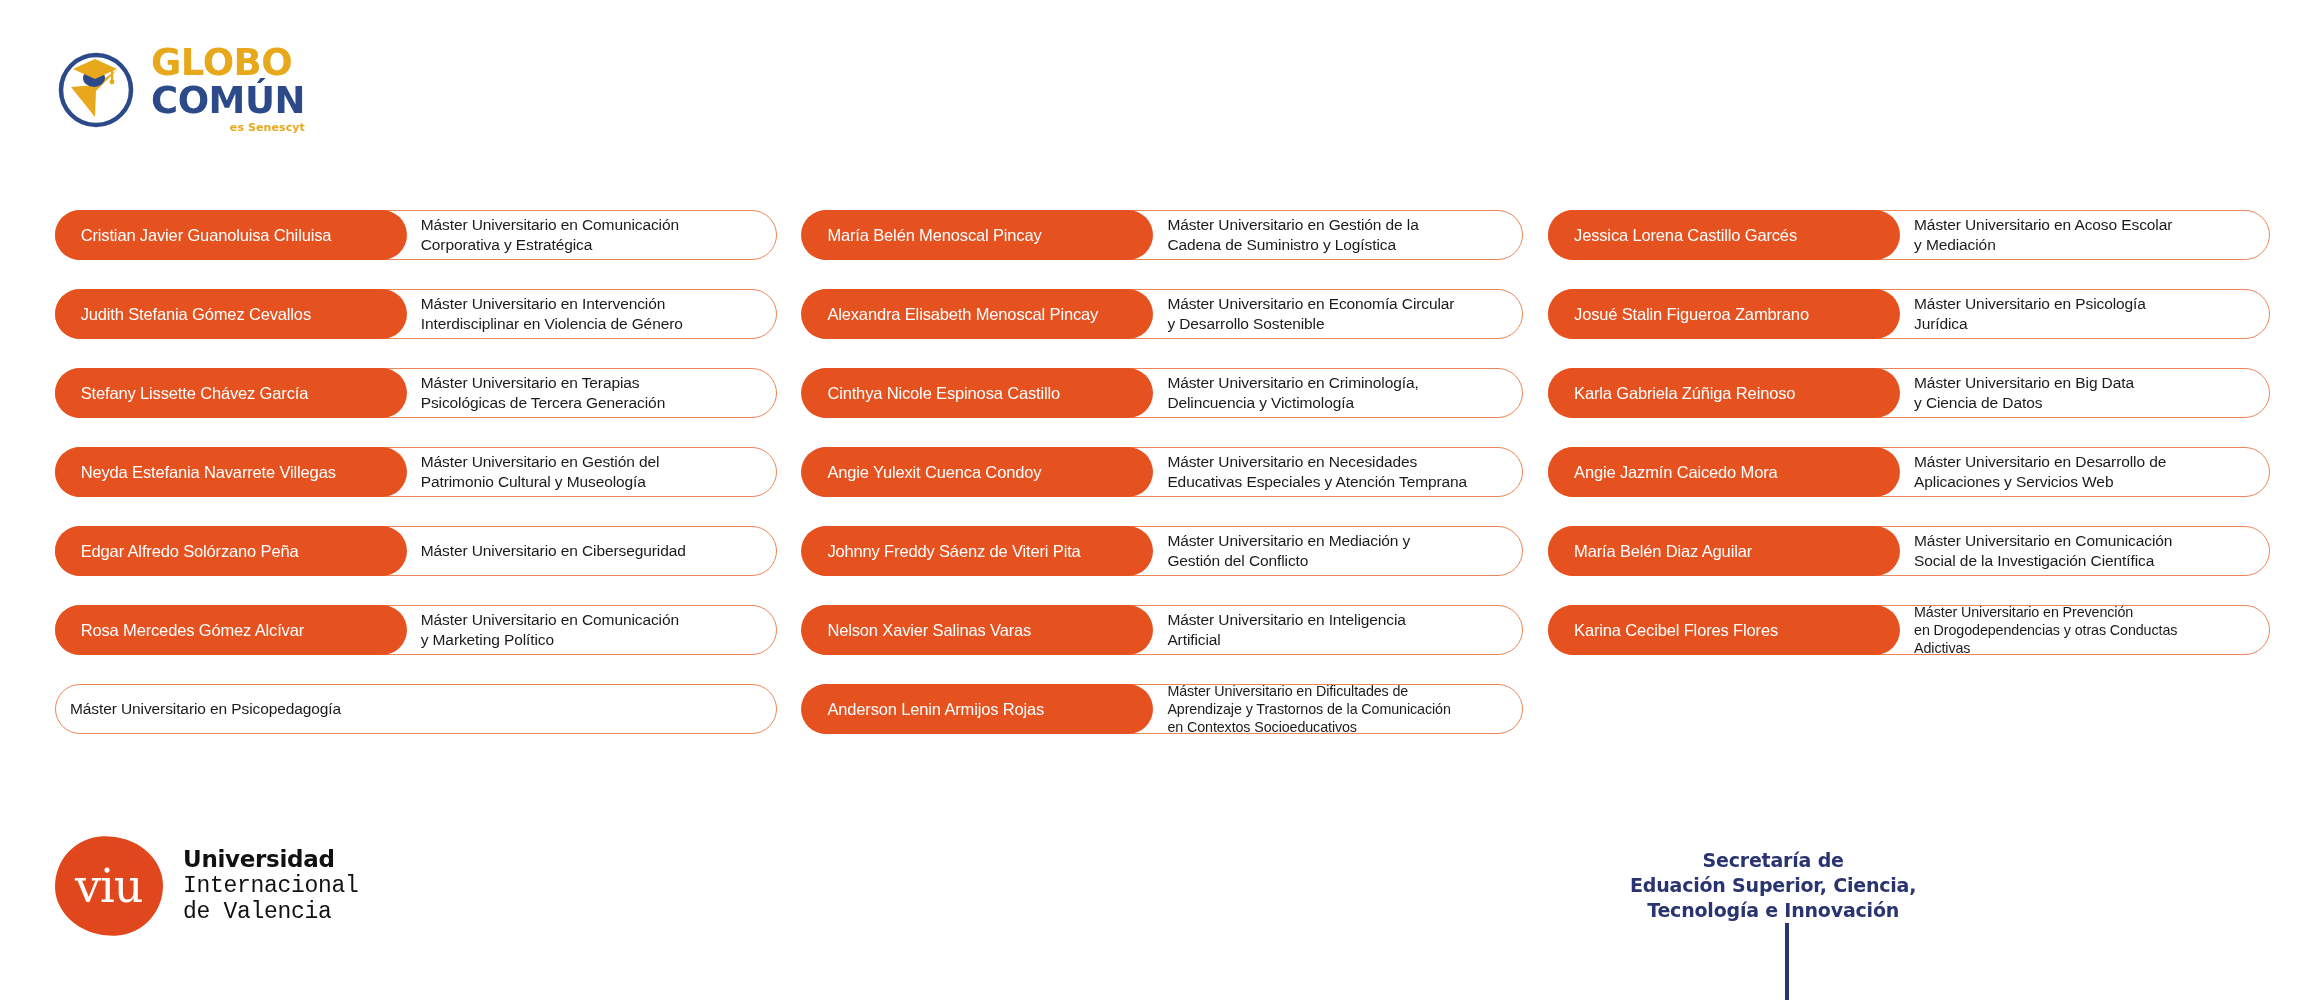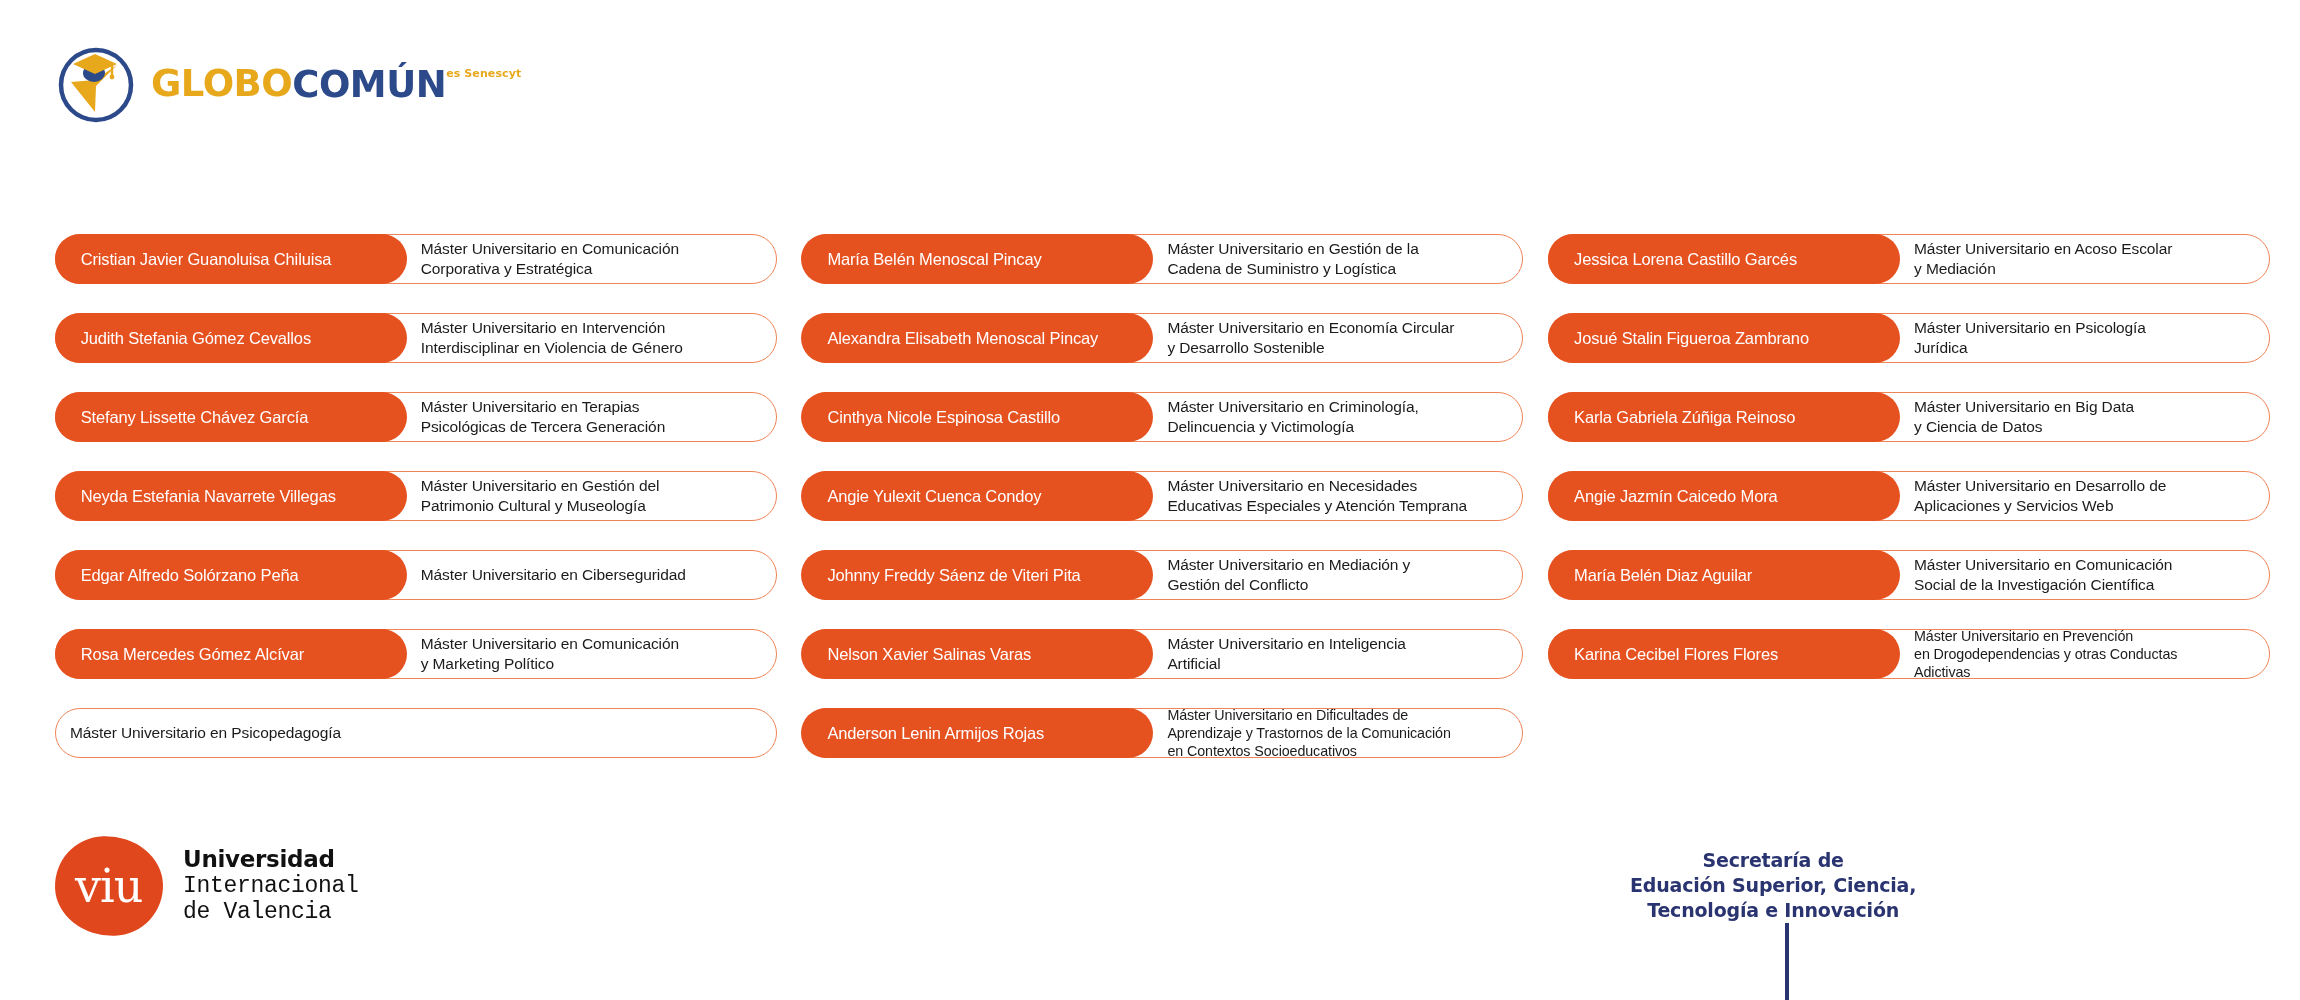--- a/index.html
+++ b/index.html
@@ -30,21 +30,21 @@
     gap: 14px;
   }
   .logo-mark {
     width: 82px;
     height: 82px;
     position: relative;
     flex: none;
   }
   .logo-word {
     display: flex;
-    flex-direction: row;
+    flex-direction: column;
     line-height: 1;
     padding-top: 2px;
   }
   .logo-globo {
     font-family: "DejaVu Sans", sans-serif;
     font-weight: 700;
     font-size: 37px;
     letter-spacing: -0.5px;
     color: #E8A81C;
   }
@@ -67,21 +67,20 @@
   }
 
   
   .grid {
     position: absolute;
     left: 55px;
     top: 210px;
     width: 2215px;
     display: flex;
     gap: 25px;
-    margin-top: 24px;
   }
   .column {
     width: 722px;
     display: flex;
     flex-direction: column;
     gap: 29px;
   }
 
   .card {
     position: relative;

